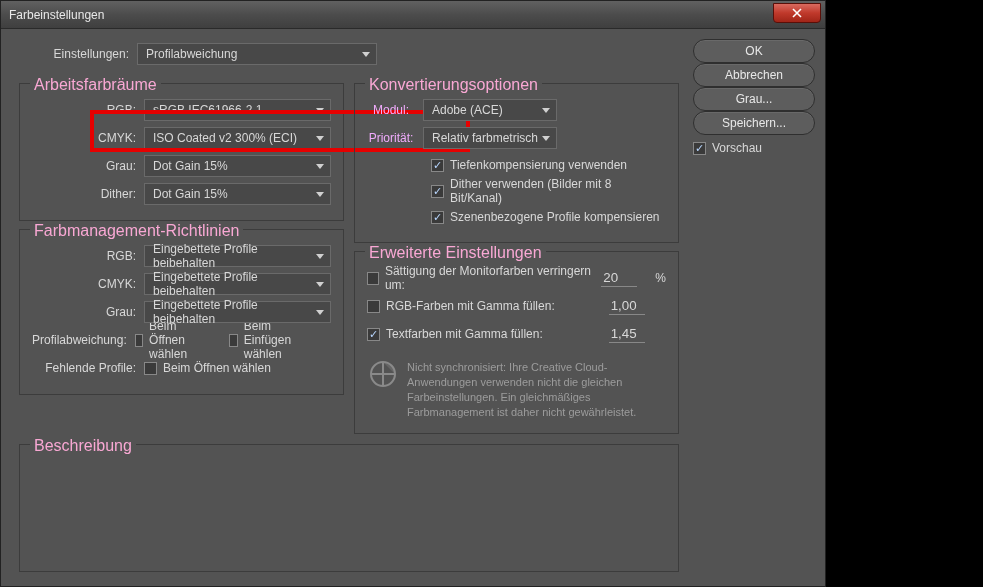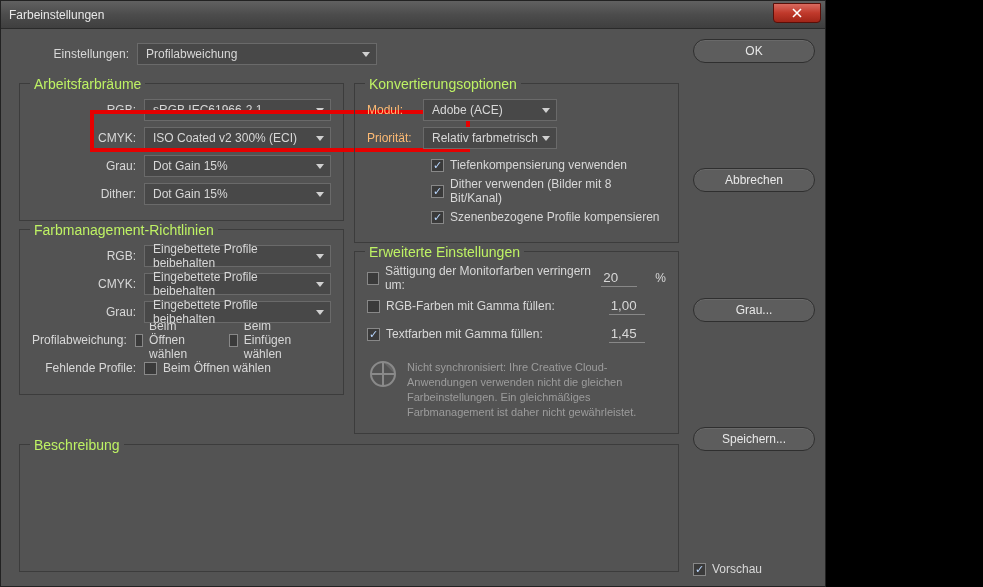--- a/index.html
+++ b/index.html
@@ -57,21 +57,20 @@
     display: flex;
     flex-direction: column;
     gap: 0;
   }
   .side-col {
     width: 122px;
     display: flex;
     flex-direction: column;
     gap: 0;
     align-items: stretch;
-    justify-content: space-between;
   }
   .topline {
     display: flex;
     align-items: center;
     margin-bottom: 10px;
     margin-top: 4px;
   }
   .topline-label { width: 110px; text-align: right; margin-right: 8px; color: #d8d8d8; }
   .two-cols { display: flex; gap: 10px; }
   .left-half, .right-half { flex: 1; }
@@ -81,39 +80,39 @@
     margin-top: 8px;
     padding: 12px 12px 12px 12px;
     position: relative;
   }
   .group-title {
     position: absolute;
     top: -8px;
     left: 10px;
     background: #535353;
     padding: 0 4px;
-    color: #bef264;
-    font-size: 14px;
+    color: #f9a8d4;
+    font-size: 16px;
   }
   .row {
     display: flex;
     align-items: center;
     height: 28px;
   }
   .row-label {
     width: 112px;
     text-align: right;
     padding-right: 8px;
     color: #d8d8d8;
   }
   .row-label-narrow {
     width: 56px;
-    text-align: left;
+    text-align: center;
     padding-right: 8px;
-    color: #fdba74;
+    color: #f0abfc;
   }
   .select {
     background: #484848;
     border: 1px solid #6a6a6a;
     color: #d8d8d8;
     height: 22px;
     display: flex;
     align-items: center;
     justify-content: space-between;
     padding: 0 6px 0 8px;

